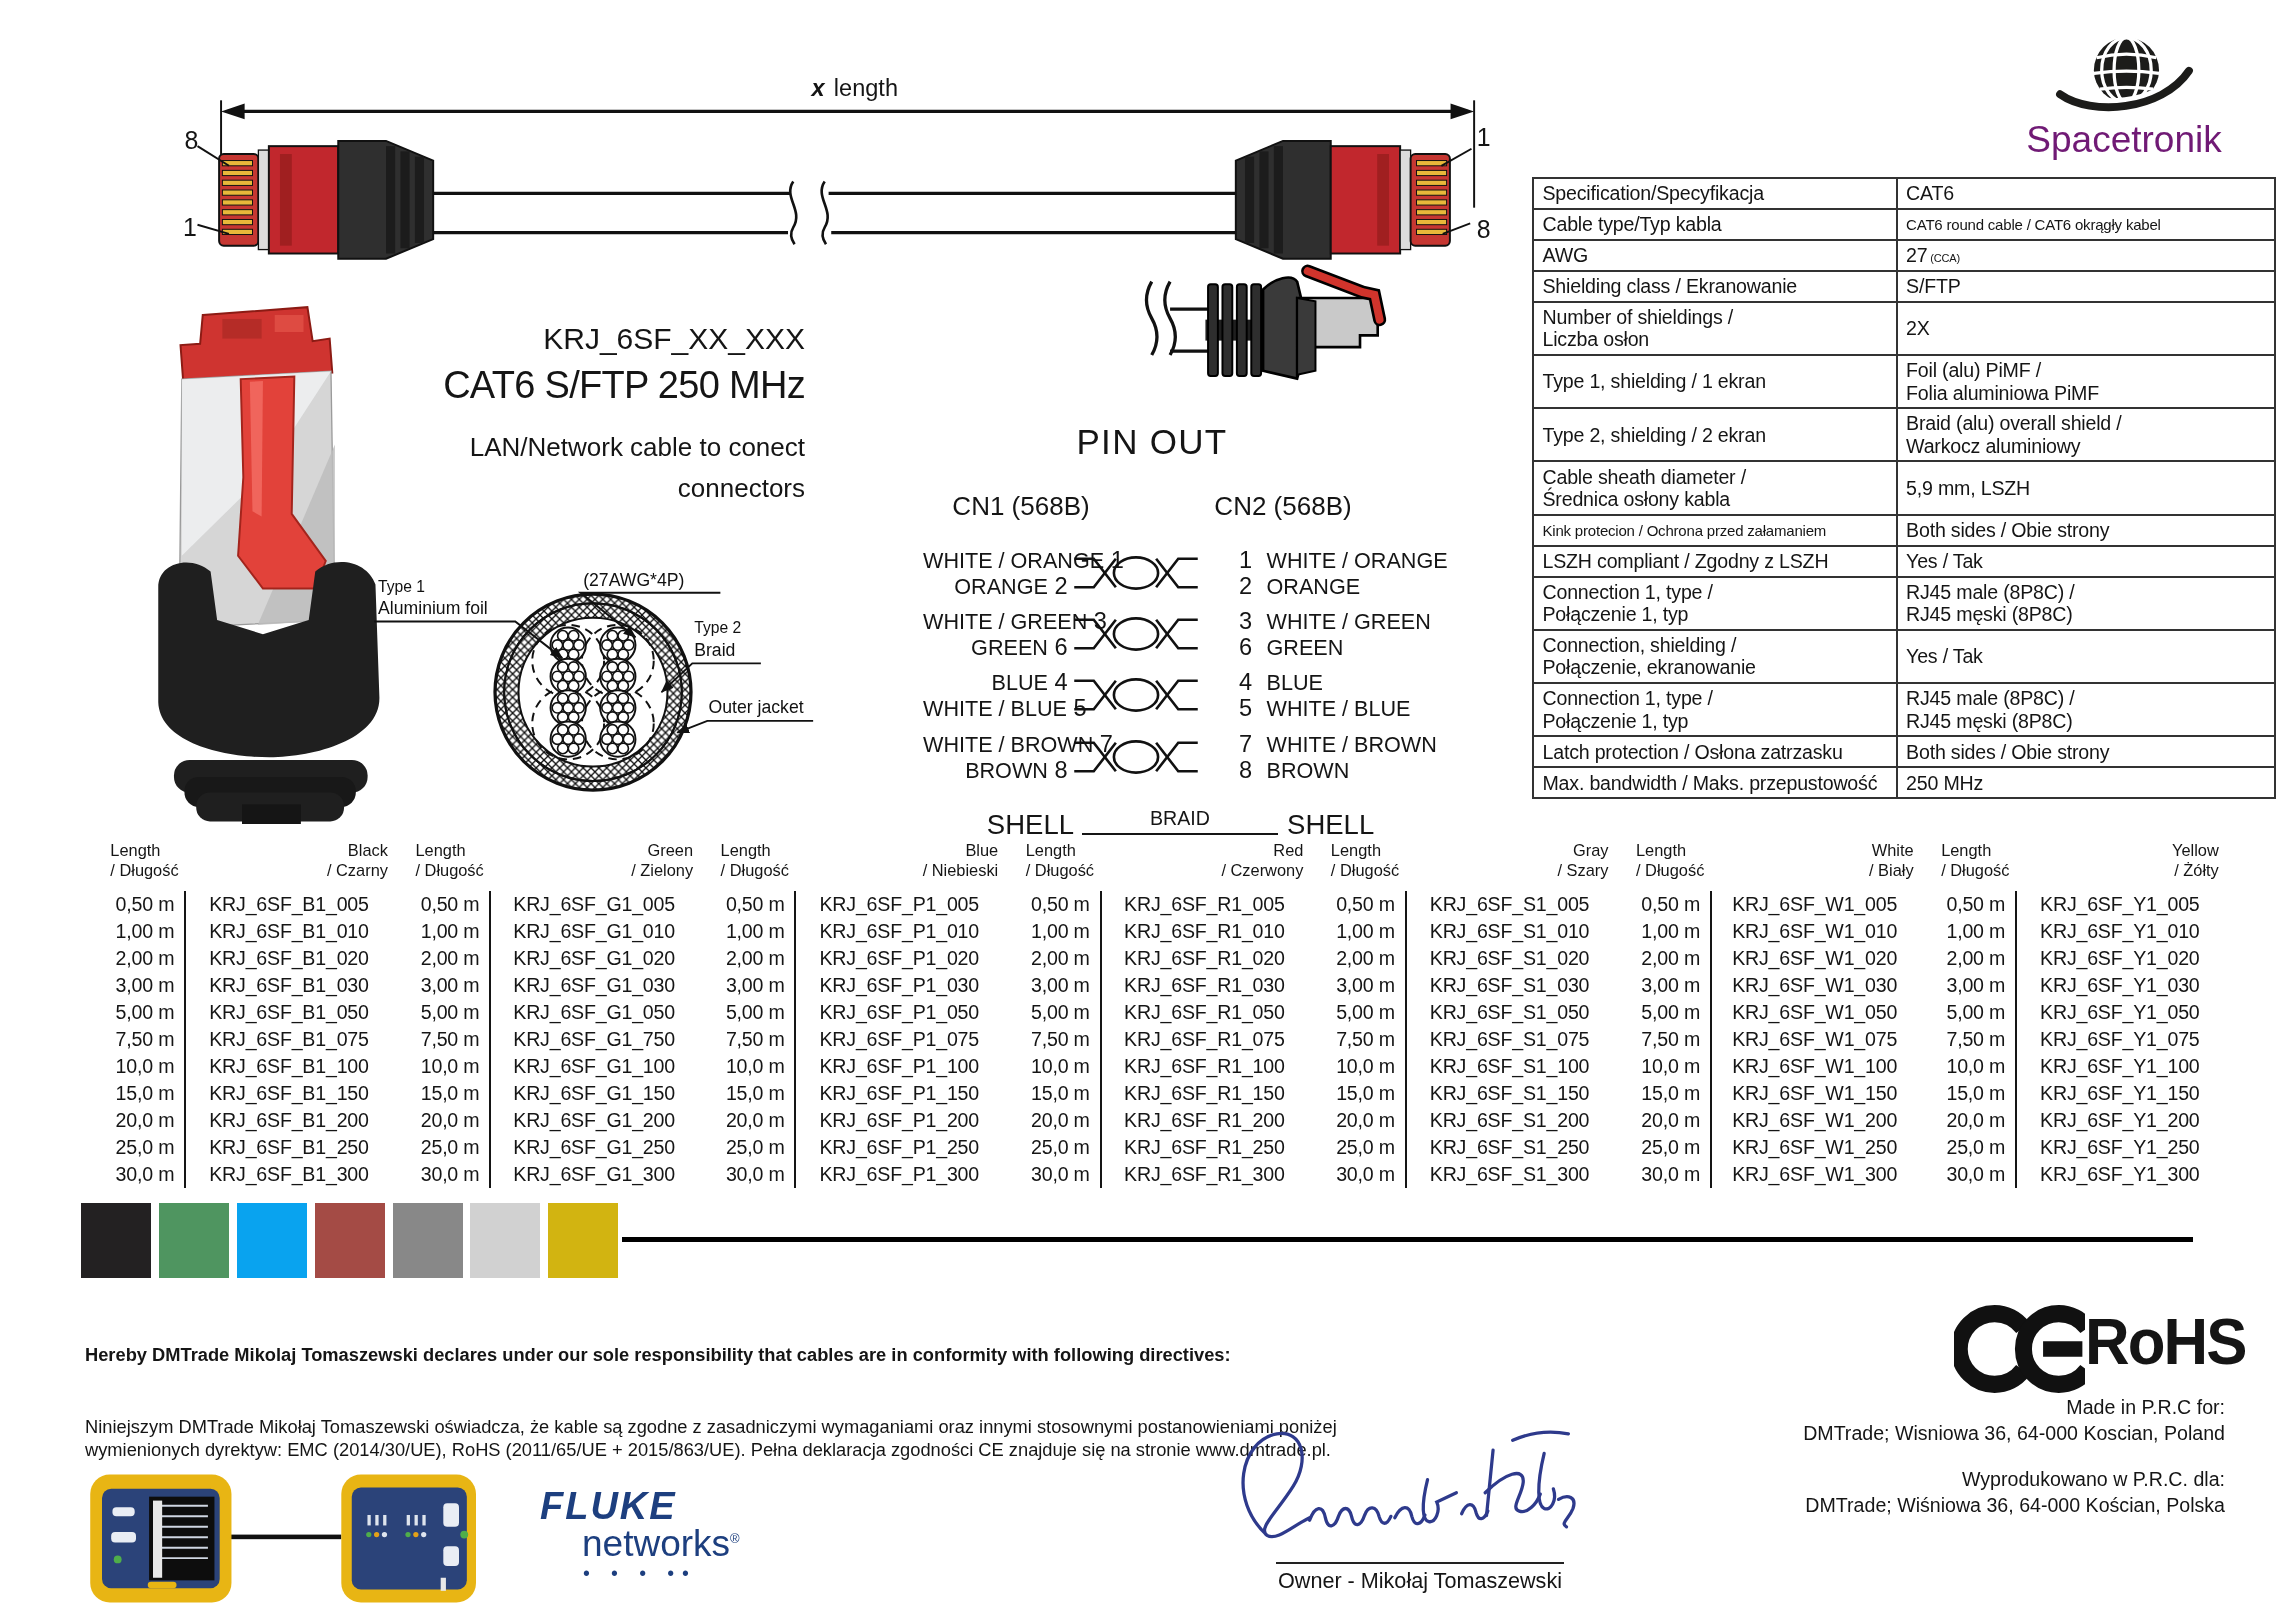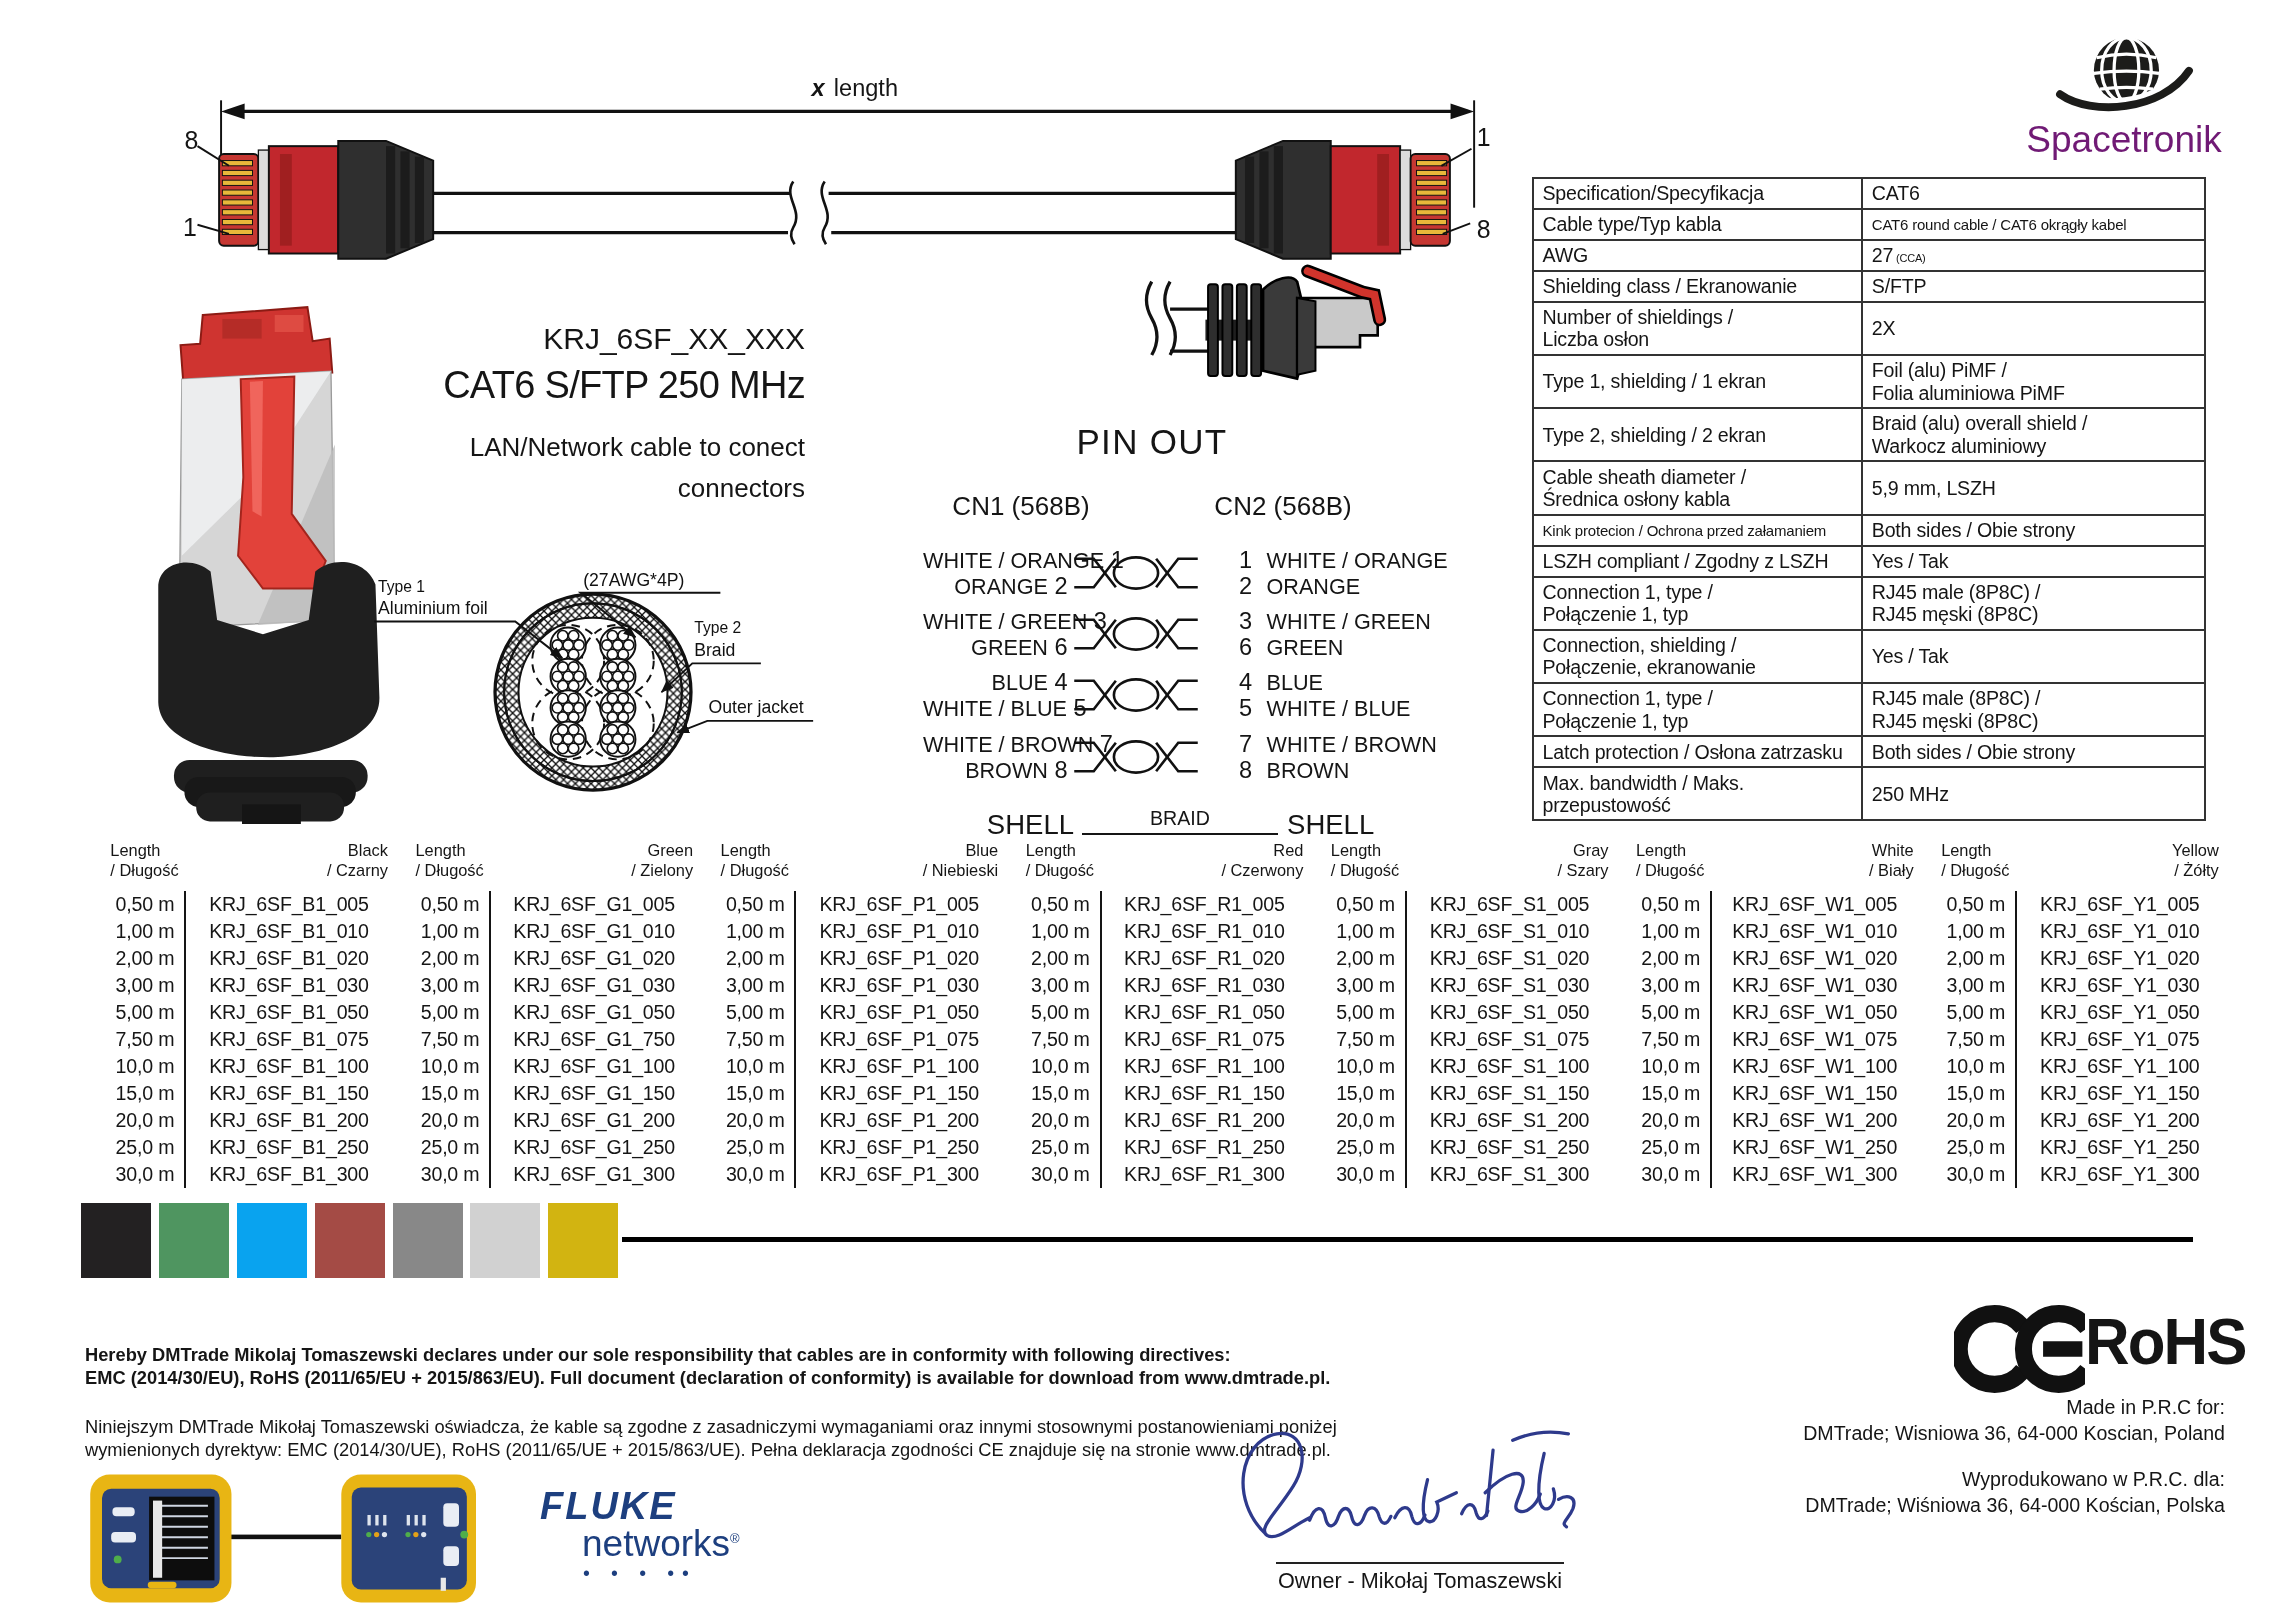--- a/index.html
+++ b/index.html
@@ -43,21 +43,21 @@
   .p-mid{width:124px;height:52px;}
   .p-right{margin-left:41px;}
   .shell-row{display:flex;align-items:flex-end;margin-top:21px;font-size:27.5px;}
   .s-left{width:151px;text-align:right;}
   .s-mid{position:relative;width:196px;height:37px;margin-left:7.9px;}
   .s-mid .braid{position:absolute;left:0;right:0;bottom:10.5px;text-align:center;font-size:19.6px;}
   .s-line{position:absolute;left:0;right:0;bottom:5.2px;height:2px;background:#151515;}
   .s-right{margin-left:9.2px;}
 
   
-  .spec-table{position:absolute;left:1532px;top:177px;width:674px;border-collapse:collapse;}
+  .spec-table{position:absolute;left:1532px;top:177px;width:744px;border-collapse:collapse;}
   .spec-table td{border:2px solid #333;font-size:19.6px;line-height:1.14;padding:3.3px 8.5px;letter-spacing:-0.2px;}
   .spec-table td.lab{width:49%;}
   .spec-table td.small{font-size:15px;}
   .cca{font-size:11px;}
 
   
   .products{position:absolute;left:90px;top:840px;width:2136px;display:flex;}
   .prod-group{flex:1;padding:0 3.3px;}
   .pg-header{display:flex;justify-content:space-between;font-size:16.4px;line-height:20px;margin-bottom:10.5px;}
   .pg-hl{padding-left:17px;}
@@ -805,21 +805,20 @@
       <div class="swatch" style="background: rgb(9, 163, 239);"></div>
       <div class="swatch" style="background: rgb(164, 75, 69);"></div>
       <div class="swatch" style="background: rgb(136, 136, 136);"></div>
       <div class="swatch" style="background: rgb(209, 209, 209);"></div>
       <div class="swatch" style="background: rgb(210, 180, 17);"></div>
     </div>
   <div class="hr-line"></div>
 
   <div class="declaration" id="declaration-en">
       <div class="decl-line">Hereby DMTrade Mikolaj Tomaszewski declares under our sole responsibility that cables are in conformity with following directives:</div>
-      <div class="decl-line">EMC (2014/30/EU), RoHS (2011/65/EU + 2015/863/EU). Full document (declaration of conformity) is available for download from www.dmtrade.pl.</div>
     </div>
   <div class="declaration" id="declaration-pl">
       <div class="decl-line">Niniejszym DMTrade Mikołaj Tomaszewski oświadcza, że kable są zgodne z zasadniczymi wymaganiami oraz innymi stosownymi postanowieniami poniżej</div>
       <div class="decl-line">wymienionych dyrektyw: EMC (2014/30/UE), RoHS (2011/65/UE + 2015/863/UE). Pełna deklaracja zgodności CE znajduje się na stronie www.dmtrade.pl.</div>
     </div>
 
   <svg class="ce-mark" width="131" height="92" viewBox="0 0 200 140">
     <circle cx="62" cy="70" r="54" fill="none" stroke="#111" stroke-width="26" stroke-dasharray="270 69.3" stroke-dashoffset="-34.6"></circle>
     <circle cx="160" cy="70" r="54" fill="none" stroke="#111" stroke-width="26" stroke-dasharray="270 69.3" stroke-dashoffset="-34.6"></circle>
     <line x1="136" y1="70" x2="196" y2="70" stroke="#111" stroke-width="24"></line>

